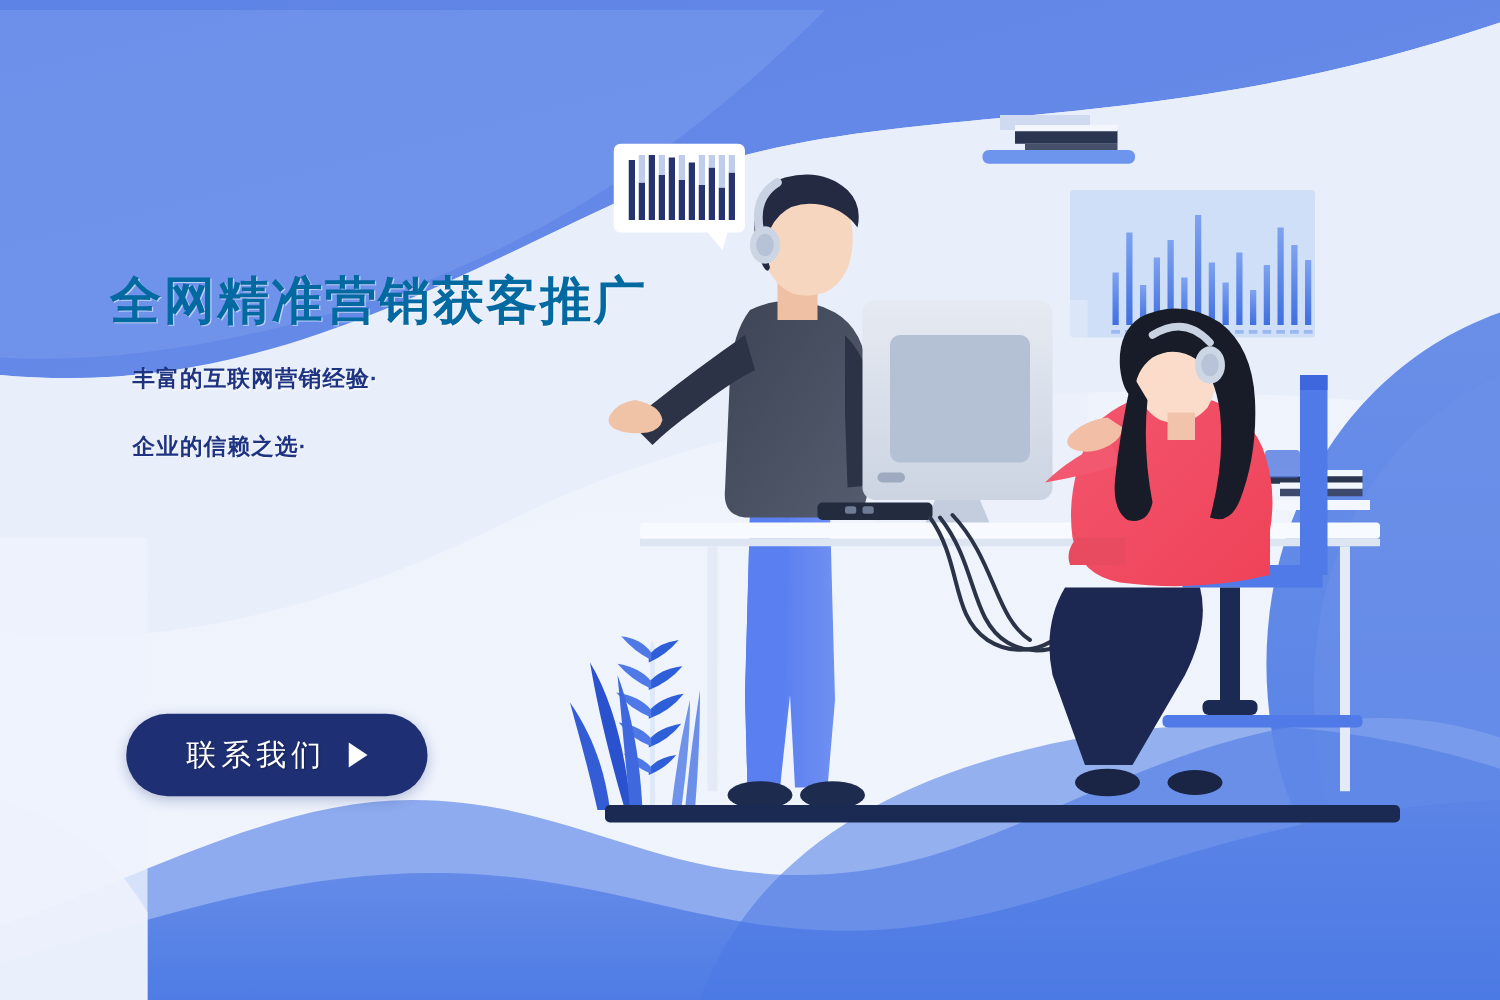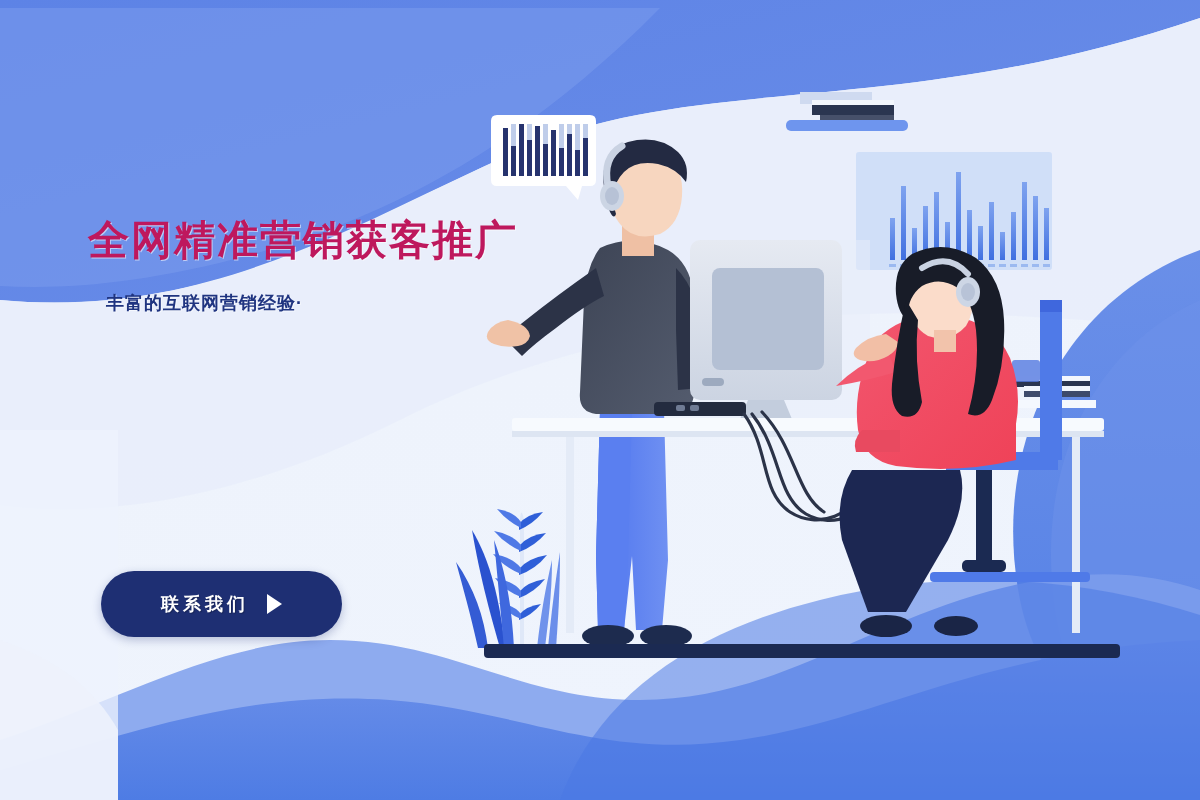--- a/index.html
+++ b/index.html
@@ -22,21 +22,21 @@
   #copy {
     position: absolute;
     left: 88px;
     top: 218px;
     width: 420px;
     z-index: 40;
   }
   #headline {
     font-size: 41px;
     font-weight: 700;
-    color: #be185d;
+    color: #0369a1;
     letter-spacing: 2px;
     line-height: 1.1;
     margin: 0 0 28px 0;
     text-shadow: 1px 1px 0 rgba(255,255,255,.55);
     white-space: nowrap;
   }
   .bullet {
     font-size: 18px;
     font-weight: 700;
     color: #1f3480;
@@ -56,22 +56,22 @@
     display: flex;
     align-items: center;
     justify-content: center;
     gap: 18px;
     cursor: pointer;
     z-index: 45;
     box-shadow: 0 3px 10px rgba(30,47,115,.28);
   }
   #cta-label {
     color: #ffffff;
-    font-size: 18px;
-    font-weight: 700;
+    font-size: 24px;
+    font-weight: 400;
     letter-spacing: 4px;
     text-shadow: 1px 1px 1px rgba(0,0,0,.25);
     text-align: right;
   }
   #cta-arrow {
     width: 0; height: 0;
     border-left: 15px solid #ffffff;
     border-top: 10px solid transparent;
     border-bottom: 10px solid transparent;
   }
@@ -371,20 +371,21 @@
         <path d="M934,330 L956,330 L956,352 L934,352 Z" fill="#f2c3ab"></path>
       </g>
 
       <rect x="484" y="644" width="636" height="14" rx="4" fill="#1b2a52"></rect>
     </svg>
   </div>
 
   <div id="copy">
     <h1 id="headline">全网精准营销获客推广</h1>
     <p class="bullet">丰富的互联网营销经验·</p>
+    <p class="bullet">企业的信赖之选·</p>
   </div>
 
   <button id="cta">
     <span id="cta-label">联系我们</span>
     <span id="cta-arrow"></span>
   </button>
 
 </div>
 
 </body></html>

